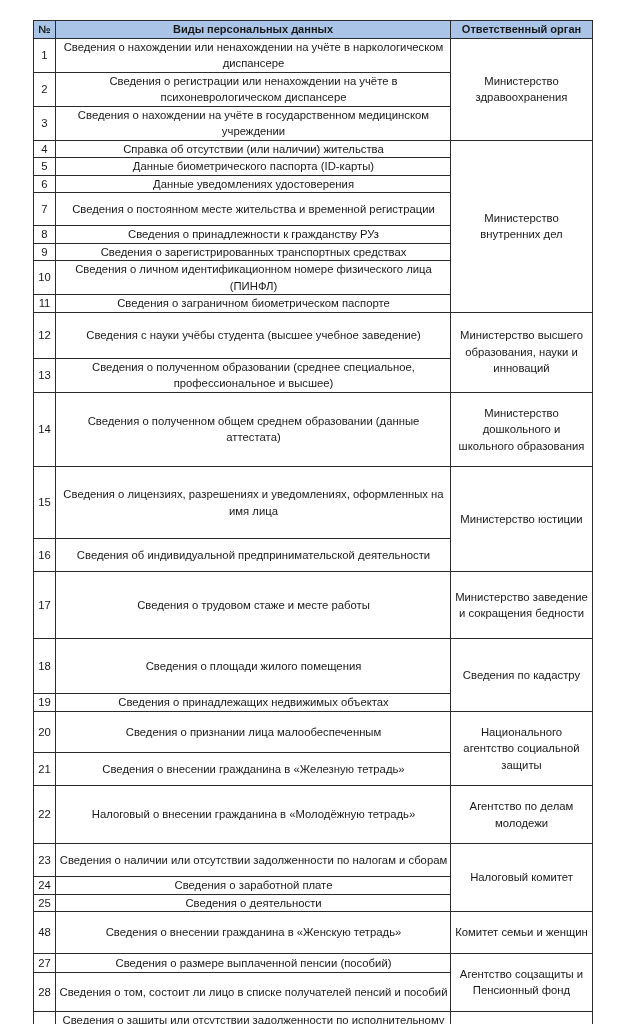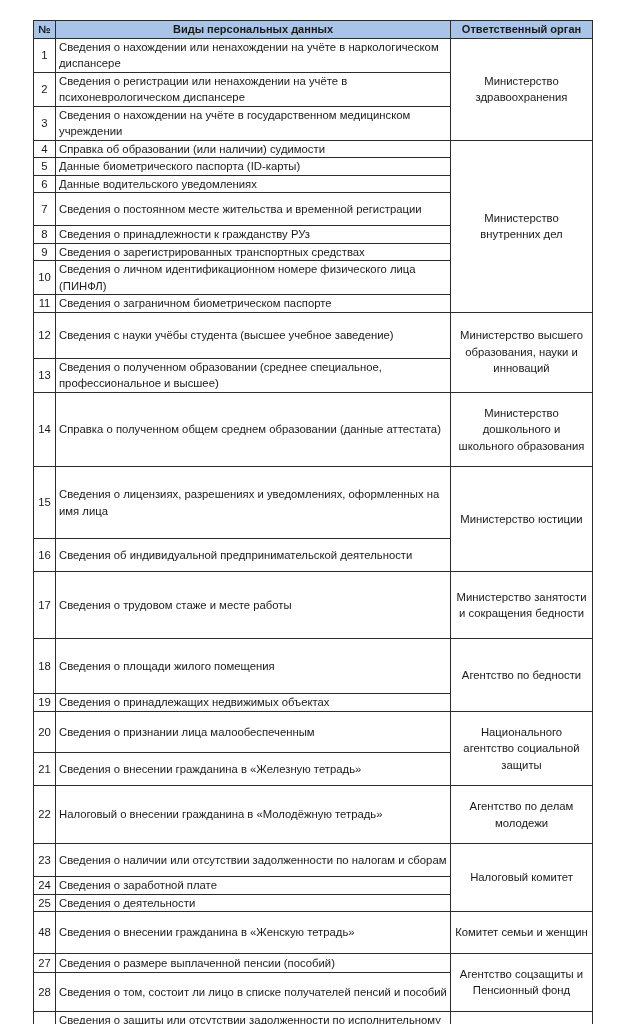--- a/index.html
+++ b/index.html
@@ -3,21 +3,21 @@
 <meta charset="utf-8">
 <style>
   html, body { margin: 0; padding: 0; background: #ffffff; }
   body { width: 622px; height: 1024px; position: relative; overflow: hidden;
          font-family: "Liberation Sans", "DejaVu Sans", sans-serif; color: #1a1a1a; }
   table { position: absolute; left: 33px; top: 20px; width: 559px;
           border-collapse: collapse; table-layout: fixed; font-size: 11.3px; line-height: 16.5px; }
   th, td { border: 1.3px solid #2b2b2b; padding: 0 2px; vertical-align: middle; overflow: hidden; }
   th { background: #a9c4e6; font-weight: bold; text-align: center; font-size: 11px; height: 16px; }
   td.num { text-align: center; padding: 0; }
-  td.desc { text-align: left; padding-left: 3px; }
+  td.desc { text-align: center; padding-left: 3px; }
   td.org { text-align: center; padding: 12px 3px; }
   col.c1 { width: 22px; } col.c2 { width: 395px; } col.c3 { width: 142px; }
 </style>
 </head>
 <body>
 
 <table>
   <colgroup>
       <col class="c1">
       <col class="c2">
@@ -40,30 +40,30 @@
       <td class="num">2</td>
       <td class="desc">Сведения о регистрации или ненахождении на учёте в психоневрологическом диспансере</td>
     </tr>
     <tr style="height:34px">
       <td class="num">3</td>
       <td class="desc">Сведения о нахождении на учёте в государственном медицинском учреждении</td>
     </tr>
 
     <tr style="height:16px">
       <td class="num">4</td>
-      <td class="desc">Справка об образовании (или наличии) судимости</td>
+      <td class="desc">Справка об отсутствии (или наличии) жительства</td>
       <td class="org" rowspan="8">Министерство внутренних дел</td>
     </tr>
     <tr style="height:17px">
       <td class="num">5</td>
       <td class="desc">Данные биометрического паспорта (ID-карты)</td>
     </tr>
     <tr style="height:17px">
       <td class="num">6</td>
-      <td class="desc">Данные водительского уведомлениях</td>
+      <td class="desc">Данные уведомлениях удостоверения</td>
     </tr>
     <tr style="height:33px">
       <td class="num">7</td>
       <td class="desc">Сведения о постоянном месте жительства и временной регистрации</td>
     </tr>
     <tr style="height:16px">
       <td class="num">8</td>
       <td class="desc">Сведения о принадлежности к гражданству РУз</td>
     </tr>
     <tr style="height:17px">
@@ -83,43 +83,43 @@
       <td class="num">12</td>
       <td class="desc">Сведения с науки учёбы студента (высшее учебное заведение)</td>
       <td class="org" rowspan="2">Министерство высшего образования, науки и инноваций</td>
     </tr>
     <tr style="height:34px">
       <td class="num">13</td>
       <td class="desc">Сведения о полученном образовании (среднее специальное, профессиональное и высшее)</td>
     </tr>
     <tr style="height:67px">
       <td class="num">14</td>
-      <td class="desc">Справка о полученном общем среднем образовании (данные аттестата)</td>
+      <td class="desc">Сведения о полученном общем среднем образовании (данные аттестата)</td>
       <td class="org">Министерство дошкольного и школьного образования</td>
     </tr>
 
     <tr style="height:72px">
       <td class="num">15</td>
       <td class="desc">Сведения о лицензиях, разрешениях и уведомлениях, оформленных на имя лица</td>
       <td class="org" rowspan="2">Министерство юстиции</td>
     </tr>
     <tr style="height:33px">
       <td class="num">16</td>
       <td class="desc">Сведения об индивидуальной предпринимательской деятельности</td>
     </tr>
     <tr style="height:67px">
       <td class="num">17</td>
       <td class="desc">Сведения о трудовом стаже и месте работы</td>
-      <td class="org">Министерство занятости и сокращения бедности</td>
+      <td class="org">Министерство заведение и сокращения бедности</td>
     </tr>
 
     <tr style="height:55px">
       <td class="num">18</td>
       <td class="desc">Сведения о площади жилого помещения</td>
-      <td class="org" rowspan="2">Агентство по бедности</td>
+      <td class="org" rowspan="2">Сведения по кадастру</td>
     </tr>
     <tr style="height:17px">
       <td class="num">19</td>
       <td class="desc">Сведения о принадлежащих недвижимых объектах</td>
     </tr>
     <tr style="height:28px">
       <td class="num">20</td>
       <td class="desc">Сведения о признании лица малообеспеченным</td>
       <td class="org" rowspan="2">Национального агентство социальной защиты</td>
     </tr>

